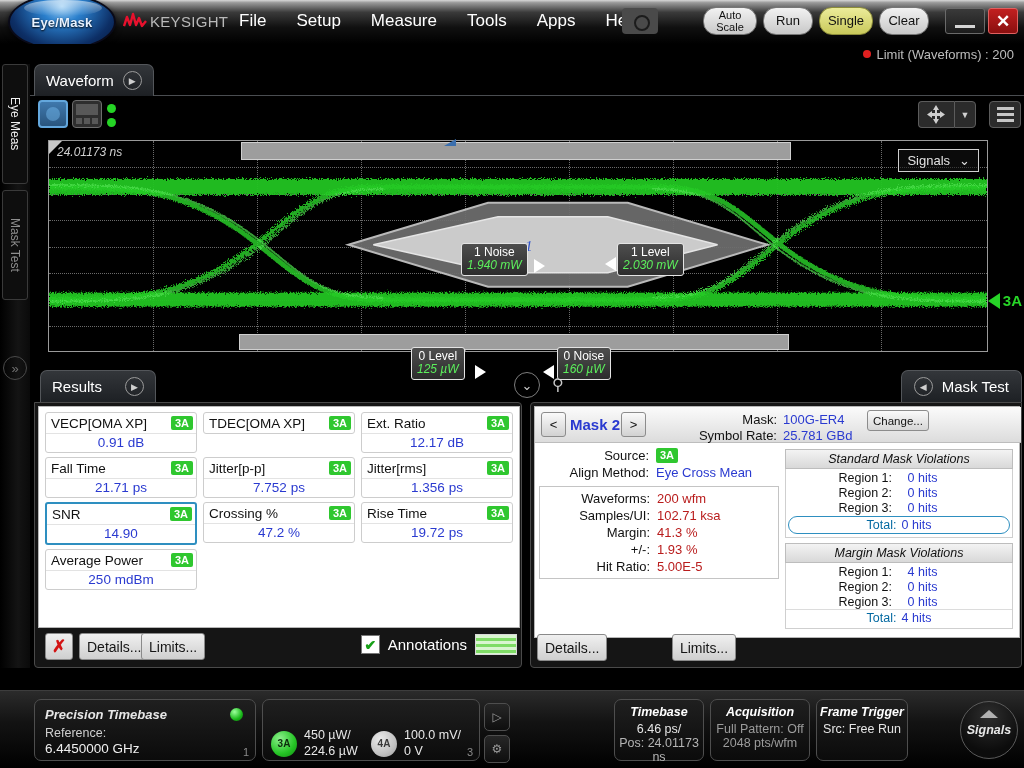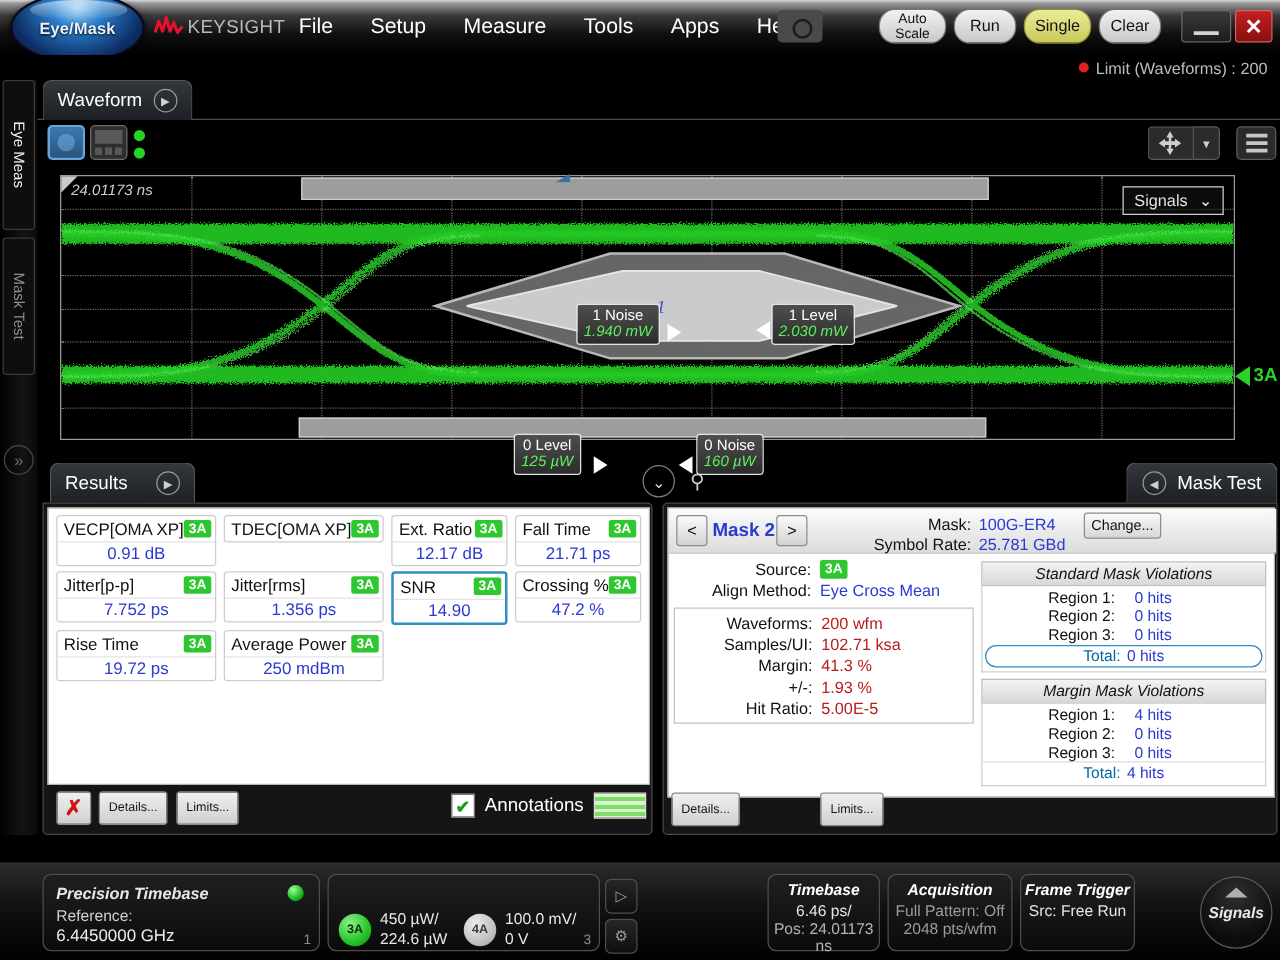--- a/index.html
+++ b/index.html
@@ -259,21 +259,21 @@
     display: flex; align-items: center; gap: 9px; padding: 0 12px; z-index: 4;
   }
   .mask-tab .ttl { color: #fff; font-size: 15px; }
   .results-body {
     position: absolute; left: 34px; top: 402px; width: 488px; height: 266px;
     background: #151515; border: 1px solid #4a4a4a; border-radius: 0 4px 4px 4px;
   }
   .meas-grid {
     position: absolute; left: 3px; top: 3px; width: 482px; height: 222px;
     background: #fff; border: 1px solid #b6b6b6;
-    display: grid; grid-template-columns: 1fr 1fr 1fr 1fr; gap: 0;
+    display: grid; grid-template-columns: 1fr 1fr 1fr; gap: 0;
     padding: 3px; align-content: start;
   }
   .meas-cell { padding: 2px 3px; }
   .meas-box { border: 1px solid #cdcdcd; border-radius: 3px; background: #fff; }
   .meas-box.sel { border: 2px solid #2e8fc0; }
   .meas-top {
     display: flex; align-items: center; justify-content: space-between;
     padding: 1px 3px 1px 5px; height: 20px;
   }
   .meas-name { color: #111; font-size: 13.5px; white-space: nowrap; }
@@ -290,21 +290,21 @@
     position: absolute; left: 4px; top: 0; width: 28px; height: 27px;
     background: linear-gradient(to bottom, #f0f0f0, #cfcfcf);
     border: 1px solid #8a8a8a; border-radius: 3px;
     color: #d31414; font-size: 17px; font-weight: bold;
     display: flex; align-items: center; justify-content: center;
   }
   .gbtn {
     position: absolute; top: 0; height: 27px;
     background: linear-gradient(to bottom, #f0f0f0, #cfcfcf);
     border: 1px solid #8a8a8a; border-radius: 3px;
-    color: #151515; font-size: 10px;
+    color: #151515; font-size: 14px;
     display: flex; align-items: center; justify-content: center; padding: 12px 7px;
   }
   #res-details { left: 38px; }
   #res-limits { left: 100px; }
   .annot-wrap {
     position: absolute; right: 0; top: 1px; display: flex; align-items: center; gap: 8px;
   }
   .chk {
     width: 19px; height: 19px; background: #fff; border: 1px solid #777;
     color: #18a018; font-size: 14px; font-weight: bold;

